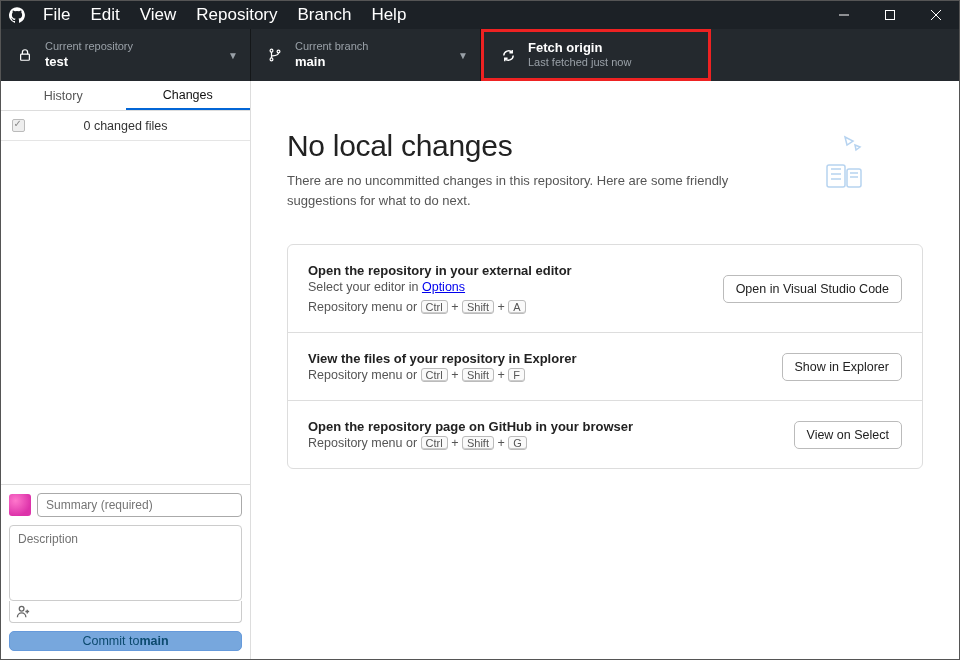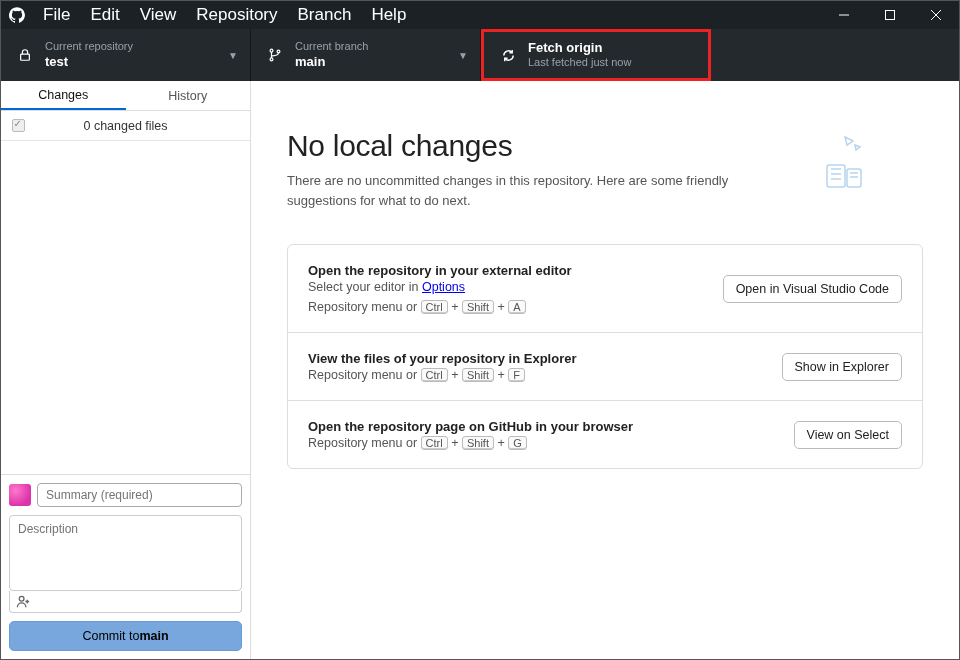--- a/index.html
+++ b/index.html
@@ -33,21 +33,21 @@
   .changes-head .chk .box::after{content:"✓"; font-size:10px; color:#888; position:absolute; left:1px; top:-2px;}
   .changes-head .lbl { flex:1; text-align:center; padding-right:34px; }
   .changes-list { flex: 1; }
   .commit-box { border-top: 1px solid #ddd; padding: 8px; display:flex; flex-direction:column; gap:8px; }
   .summary-row { display:flex; align-items:center; gap:6px; }
   .avatar { width:22px; height:22px; border-radius:3px; background: radial-gradient(circle at 30% 30%, #f7c, #d3a 70%); }
   .summary-input { flex:1; height:24px; border:1px solid #aaa; border-radius:4px; padding:0 8px; font-size:12px; color:#666; }
   .summary-input.ph { color:#888; }
   .desc { height:76px; border:1px solid #ccc; border-radius:4px; padding:6px 8px; font-size:12px; color:#737373; }
   .coauthor { height:22px; display:flex; align-items:center; font-size:14px; color:#666; border:1px solid #ccc; border-top:none; border-bottom-left-radius:4px; border-bottom-right-radius:4px; margin-top:-8px; padding:0 6px;}
-  .commit-btn { height:30px; background:#77a7dd; color:#000000; border:1px solid #669adb; border-radius:5px; font-size:12.5px; display:flex; align-items:center; justify-content:center; }
+  .commit-btn { height:20px; background:#77a7dd; color:#0c4a6e; border:1px solid #669adb; border-radius:5px; font-size:12.5px; display:flex; align-items:center; justify-content:center; }
   .main { flex:1; padding: 48px 36px 20px 36px; overflow:auto; }
   .hero { display:flex; gap:20px; }
   .hero-text h1 { font-size:30px; font-weight:400; color:#222; margin-bottom:8px; letter-spacing:-0.3px;}
   .hero-text p { font-size:13px; color:#555; max-width:490px; line-height:1.5; }
   .hero-art { width:80px; }
   .cards { margin-top:34px; border:1px solid #ddd; border-radius:6px; }
   .card { padding:18px 20px; display:flex; align-items:flex-start; justify-content:space-between; border-top:1px solid #ddd; }
   .card:first-child { border-top:none; }
   .card .ct { font-size:13px; color:#222; }
   .card .ct .t { font-weight:600; margin-bottom:2px; }
@@ -134,22 +134,22 @@
       <div class="textcol">
         <div class="val">Fetch origin</div>
         <div class="sub">Last fetched just now</div>
       </div>
     </div>
   </div>
 
   <div class="body">
     <div class="sidebar">
       <div class="tabs">
+        <div class="tab">History</div>
         <div class="tab active">Changes</div>
-        <div class="tab">History</div>
       </div>
       <div class="changes-head">
         <div class="chk">
             <div class="box"></div>
           </div>
         <div class="lbl">0 changed files</div>
       </div>
       <div class="changes-list"></div>
       <div class="commit-box">
         <div class="summary-row">

